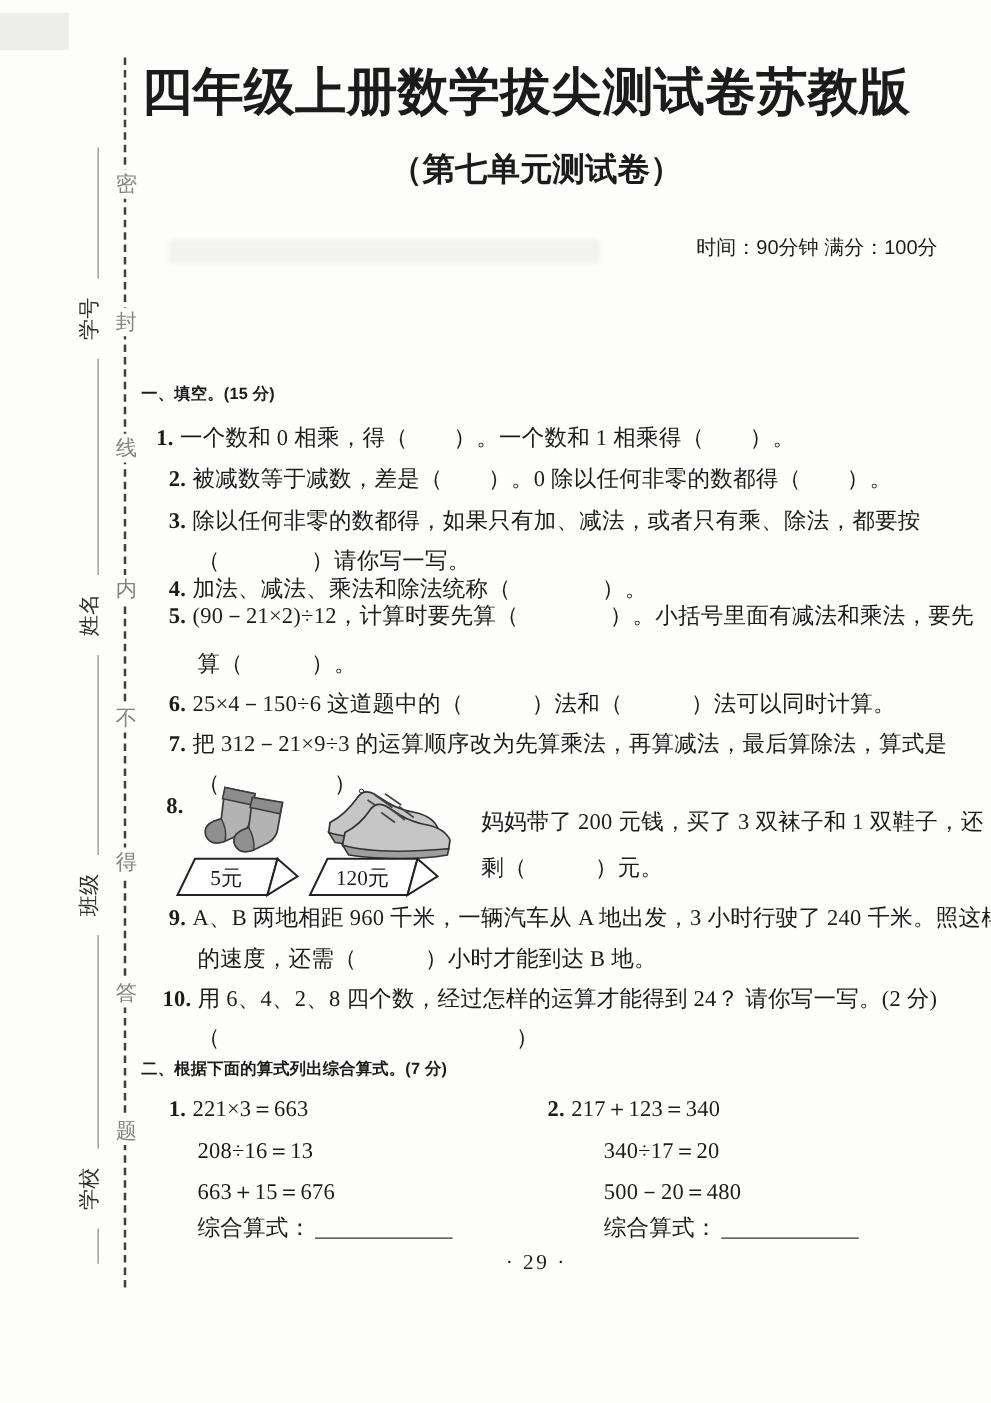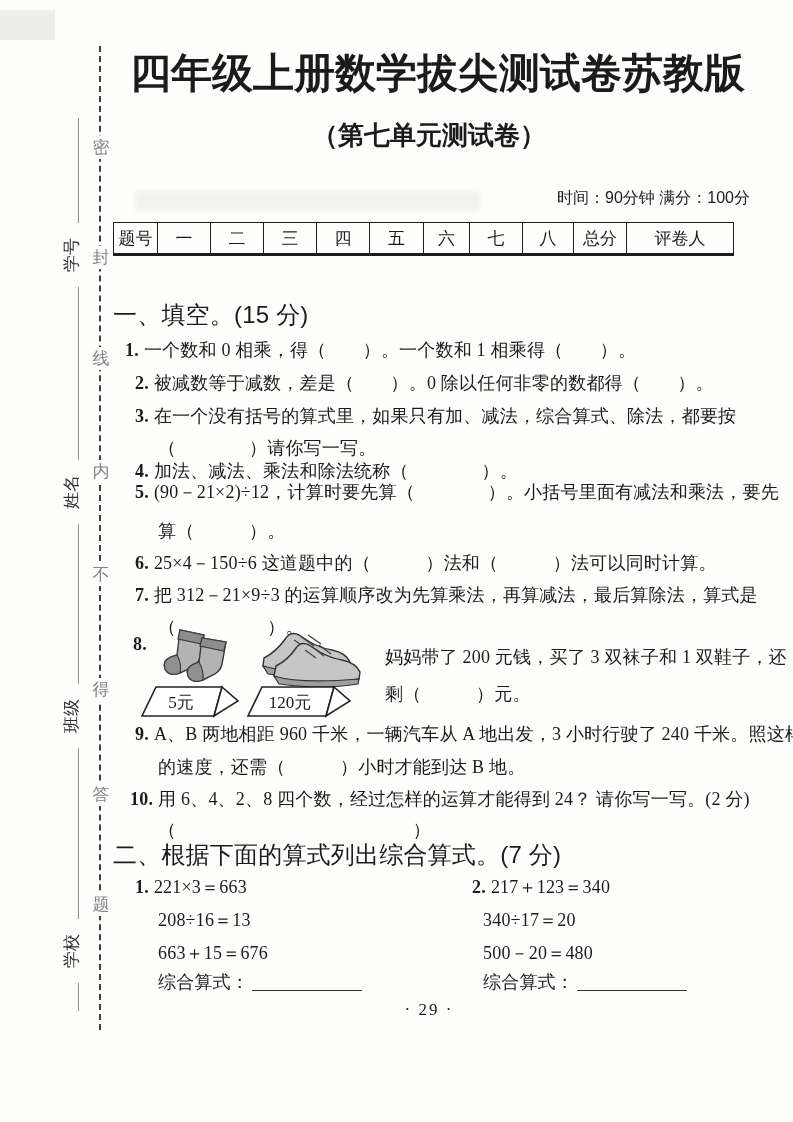--- a/index.html
+++ b/index.html
@@ -12,21 +12,21 @@
   .dash-line{position:absolute;left:99px;top:46px;height:984px;width:0;
     border-left:2px dashed #3f3f3f;}
   .solid-line{position:absolute;left:78px;top:118px;height:893px;width:1px;
     background:#8f8f8f;}
   .seal-char{position:absolute;left:90px;width:22px;text-align:center;
     font-size:17px;color:#838383;background:#fdfdfc;padding:3px 0;line-height:1;}
   .fold-label{position:absolute;width:64px;height:22px;line-height:22px;
     text-align:center;font-size:17px;color:#2e2e2e;background:#fdfdfc;
     transform:rotate(-90deg);font-family:"Liberation Serif","DejaVu Serif",serif;}
   
-  .title{position:absolute;left:113px;top:46px;width:632px;text-align:right;
+  .title{position:absolute;left:113px;top:46px;width:632px;text-align:left;
     font-family:"Liberation Sans","DejaVu Sans",sans-serif;
     font-weight:700;font-size:41px;letter-spacing:0px;white-space:nowrap;}
   .subtitle{position:absolute;left:113px;top:118px;width:632px;text-align:center;
     font-family:"Liberation Sans","DejaVu Sans",sans-serif;
     font-weight:700;font-size:26px;white-space:nowrap;}
   .meta{position:absolute;right:43px;top:188px;font-size:16px;
     font-family:"Liberation Sans","DejaVu Sans",sans-serif;white-space:nowrap;}
   .wm-strip{position:absolute;left:135px;top:191px;width:345px;height:20px;
     background:rgba(60,60,60,.06);filter:blur(2px);border-radius:3px;}
   .corner-smudge{position:absolute;left:0;top:10px;width:55px;height:30px;
@@ -37,21 +37,21 @@
   table.score td,table.score th{border:1.6px solid #1c1c1c;text-align:center;
     font-weight:400;padding:0;}
   table.score tr.hd td{height:30px;}
   table.score tr.sc td{height:32px;}
   table.score{border-bottom:3px solid #1c1c1c;}
   
   .ln{position:absolute;font-size:18px;line-height:24px;white-space:nowrap;
     letter-spacing:.2px;}
   .ln .qno{font-weight:700;margin-right:5px;}
   .sechead{font-family:"Liberation Sans","DejaVu Sans",sans-serif;
-    font-weight:400;font-size:24px;}
+    font-weight:700;font-size:13px;}
   .blank{display:inline-block;width:110px;border-bottom:1.6px solid #333;
     height:16px;vertical-align:-3px;margin-left:3px;}
   .pagenum{position:absolute;left:113px;top:1000px;width:632px;
     text-align:center;font-size:17px;letter-spacing:2px;}
   
   .art{position:absolute;}
   .tag{position:absolute;width:104px;height:36px;}
   .tag svg{position:absolute;left:0;top:0;}
   .tag .price{position:absolute;left:4px;top:7px;width:74px;text-align:center;
     font-size:17px;}
@@ -91,41 +91,28 @@
     <col style="width:53px">
       <col style="width:53px">
       <col style="width:54px">
     <col style="width:46px">
       <col style="width:53px">
       <col style="width:51px">
     <col style="width:53px">
       <col style="width:107px">
   </colgroup>
   <tbody>
-      <tr class="hd">
-    <td>题号</td>
-    <td>一</td>
-    <td>二</td>
-    <td>三</td>
-    <td>四</td>
-    <td>五</td>
-    <td>六</td>
-    <td>七</td>
-    <td>八</td>
-    <td>总分</td>
-    <td>评卷人</td>
-  </tr>
 </tbody>
   </table>
 
 <div class="ln sechead" style="top:303px;left:113px">一、填空。(15 分)</div>
 
 <div class="ln" style="top:338px;left:125px"><b class="qno">1.</b><span>一个数和 0 相乘，得（　　）。一个数和 1 相乘得（　　）。</span></div>
 <div class="ln" style="top:371px;left:135px"><b class="qno">2.</b><span>被减数等于减数，差是（　　）。0 除以任何非零的数都得（　　）。</span></div>
-<div class="ln" style="top:404px;left:135px"><b class="qno">3.</b><span>在一个没有括号的算式里，如果只有加、减法，综合算式、除法，都要按</span></div>
+<div class="ln" style="top:404px;left:135px"><b class="qno">3.</b><span>除以任何非零的数都得，如果只有加、减法，或者只有乘、除法，都要按</span></div>
 <div class="ln" style="top:436px;left:158px">（　　　　）请你写一写。</div>
 <div class="ln" style="top:459px;left:135px"><b class="qno">4.</b><span>加法、减法、乘法和除法统称（　　　　）。</span></div>
 <div class="ln" style="top:480px;left:135px"><b class="qno">5.</b><span>(90－21×2)÷12，计算时要先算（　　　　）。小括号里面有减法和乘法，要先</span></div>
 <div class="ln" style="top:519px;left:158px">算（　　　）。</div>
 <div class="ln" style="top:551px;left:135px"><b class="qno">6.</b><span>25×4－150÷6 这道题中的（　　　）法和（　　　）法可以同时计算。</span></div>
 <div class="ln" style="top:583px;left:135px"><b class="qno">7.</b><span>把 312－21×9÷3 的运算顺序改为先算乘法，再算减法，最后算除法，算式是</span></div>
 <div class="ln" style="top:615px;left:158px">（　　　　　）。</div>
 
 <div class="ln" style="top:632px;left:133px"><b class="qno">8.</b></div>
 
@@ -170,18 +157,18 @@
 <div class="ln" style="top:787px;left:130px"><b class="qno">10.</b><span>用 6、4、2、8 四个数，经过怎样的运算才能得到 24？ 请你写一写。(2 分)</span></div>
 <div class="ln" style="top:818px;left:158px">（　　　　　　　　　　　　　）</div>
 
 <div class="ln sechead" style="top:843px;left:113px">二、根据下面的算式列出综合算式。(7 分)</div>
 
 <div class="ln" style="top:875px;left:135px"><b class="qno">1.</b><span>221×3＝663</span></div>
 <div class="ln" style="top:908px;left:158px">208÷16＝13</div>
 <div class="ln" style="top:941px;left:158px">663＋15＝676</div>
 <div class="ln" style="top:970px;left:158px"><span>综合算式：</span><span class="blank"></span></div>
 
-<div class="ln" style="top:875px;left:472px"><b class="qno">2.</b><span>217＋123＝340</span></div>
+<div class="ln" style="top:875px;left:438px"><b class="qno">2.</b><span>217＋123＝340</span></div>
 <div class="ln" style="top:908px;left:483px">340÷17＝20</div>
 <div class="ln" style="top:941px;left:483px">500－20＝480</div>
 <div class="ln" style="top:970px;left:483px"><span>综合算式：</span><span class="blank"></span></div>
 
 <div class="pagenum">· 29 ·</div>
 
 </body></html>

